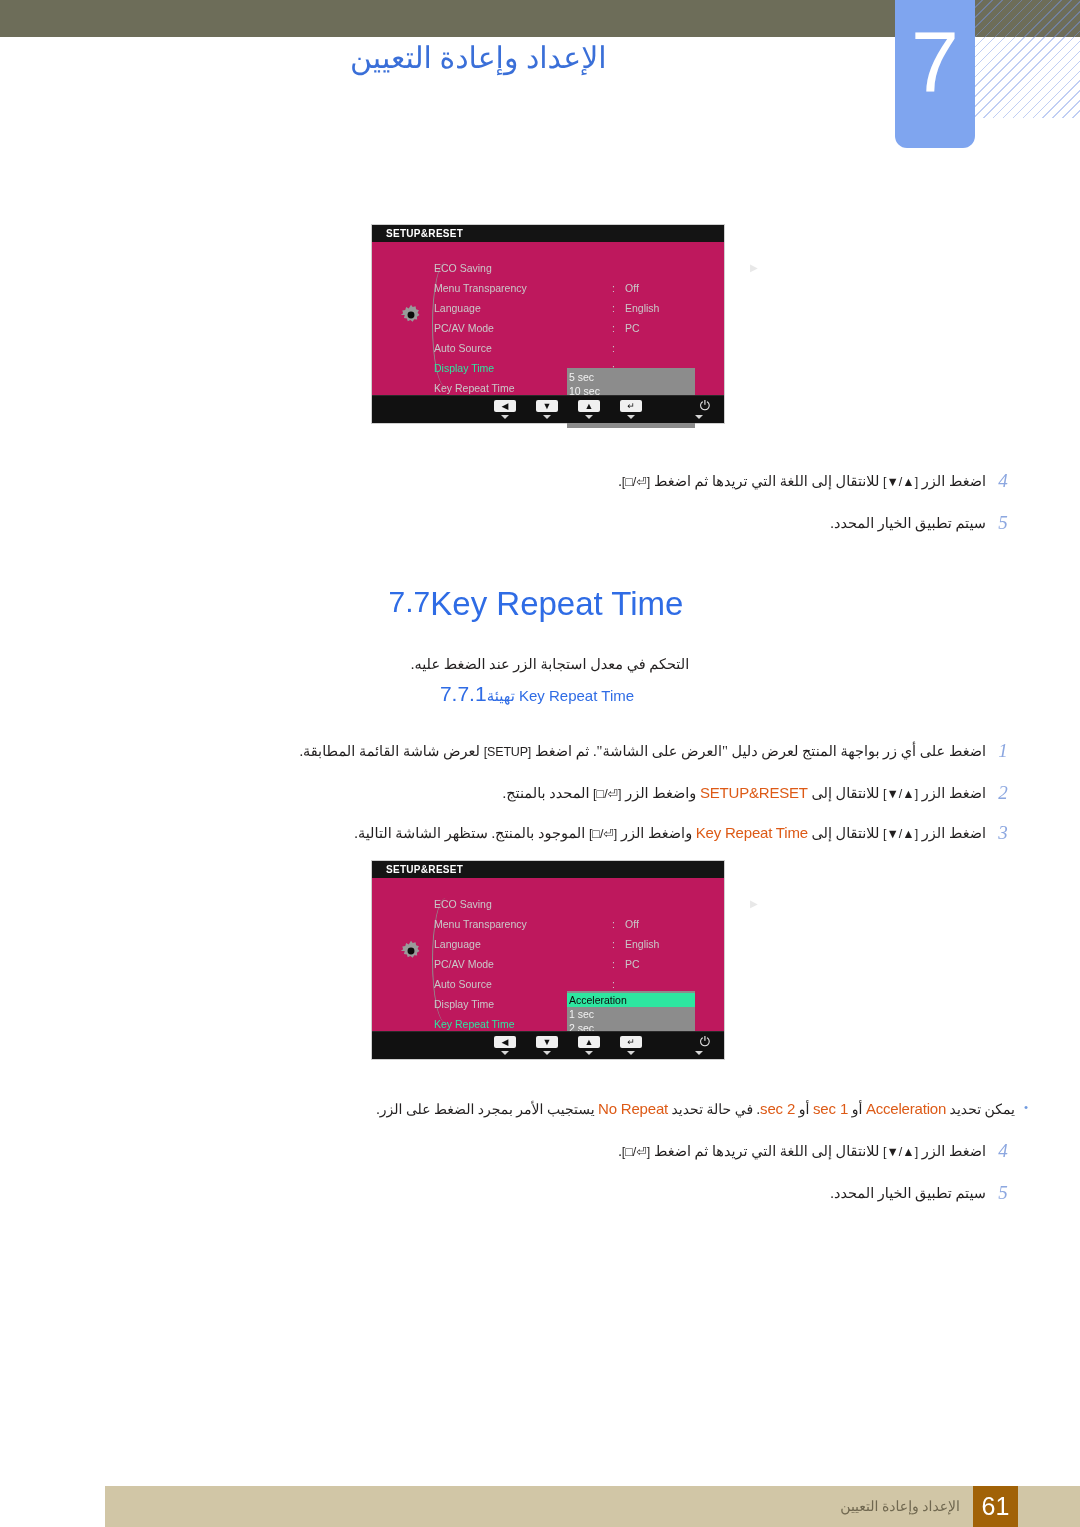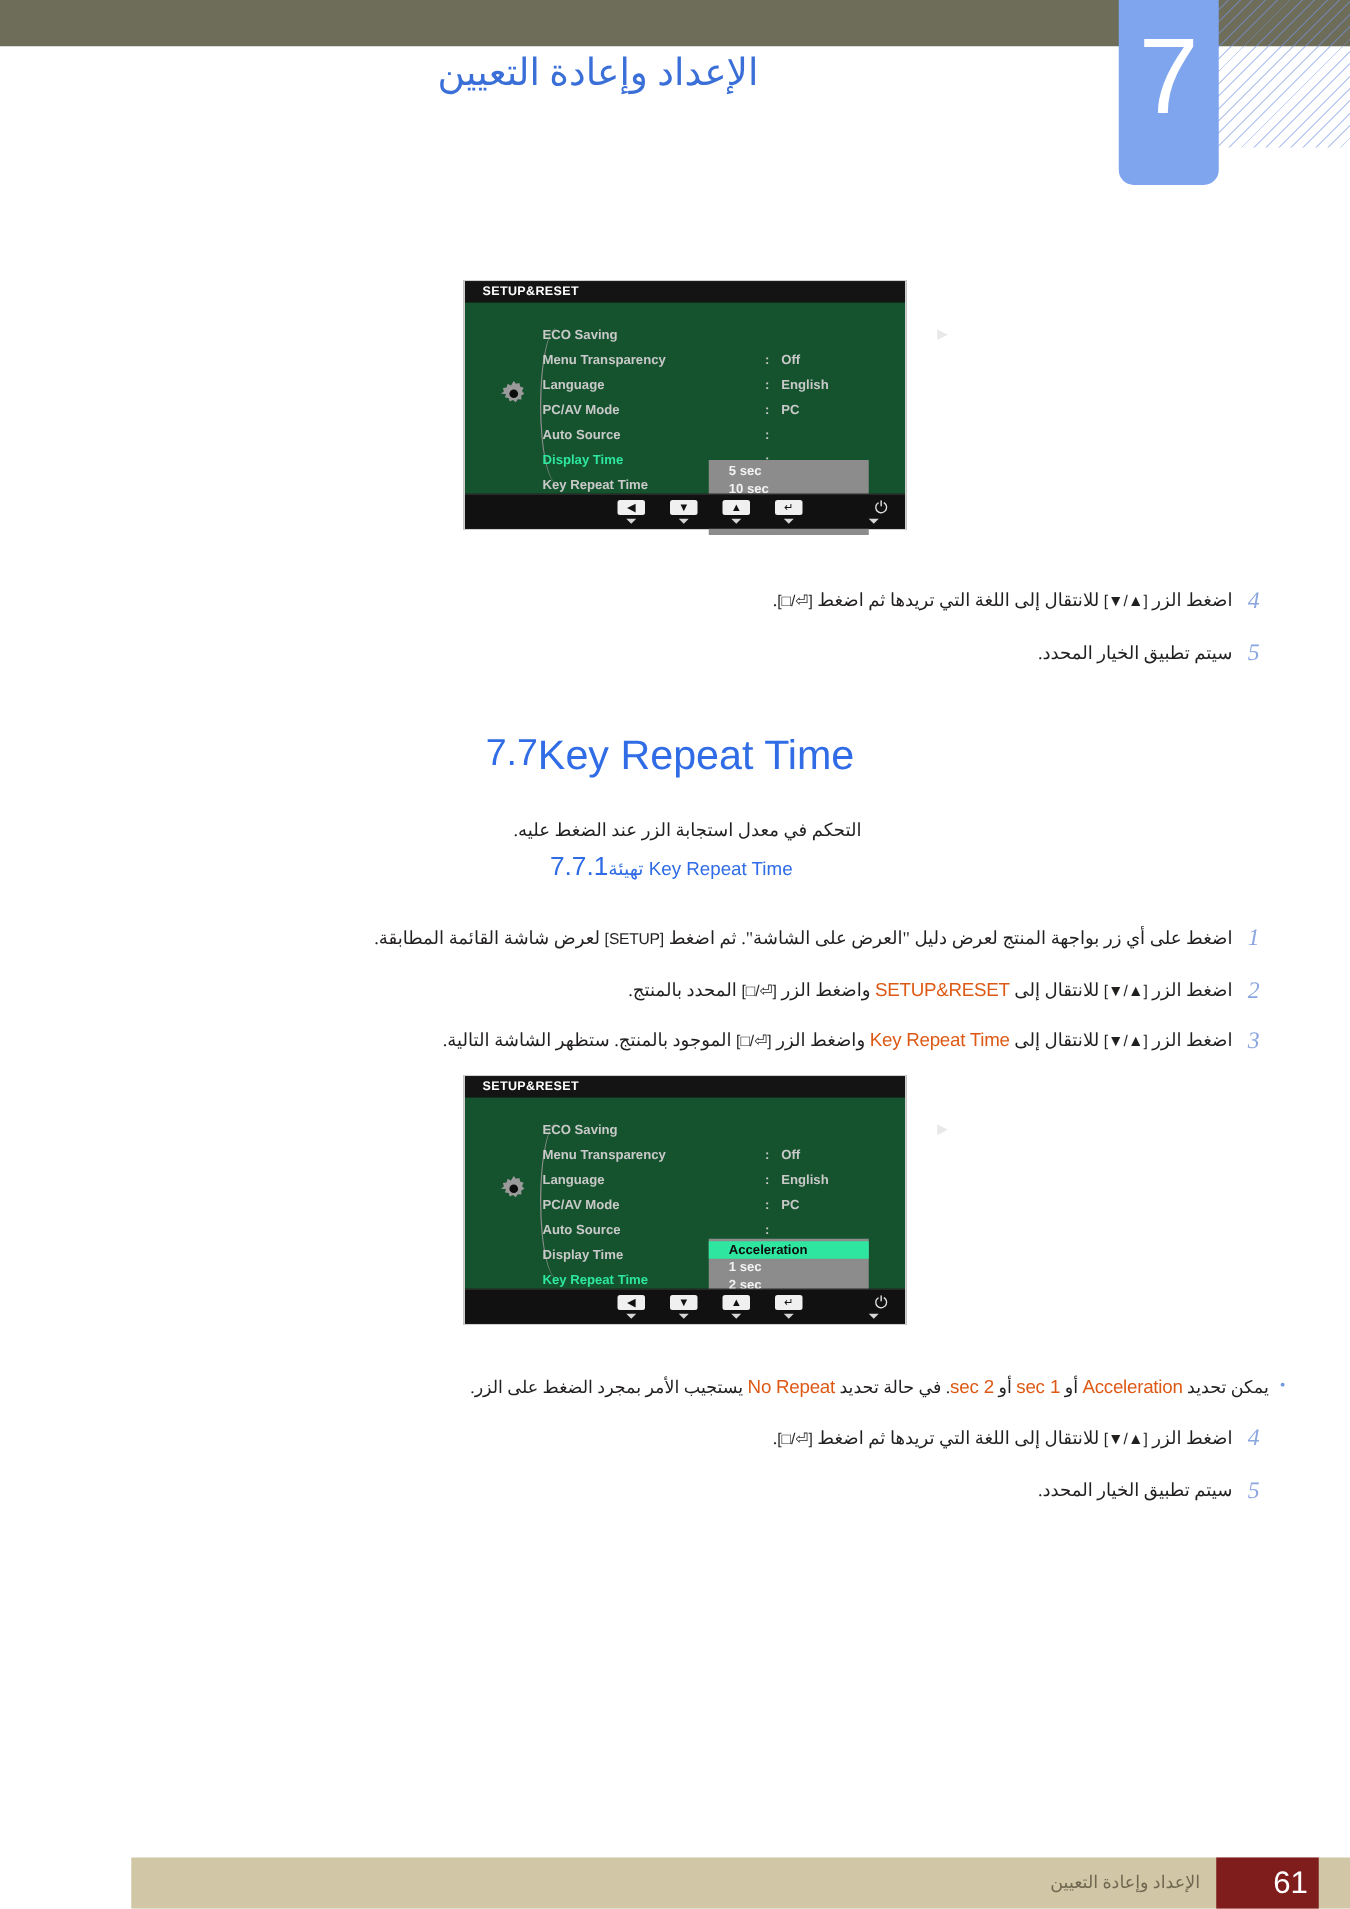--- a/index.html
+++ b/index.html
@@ -43,21 +43,21 @@
     box-sizing:border-box;
   }
   .osd1{left:371px;top:224px;}
   .osd2{left:371px;top:860px;}
   .osd-title{
     position:absolute;left:0;top:0;width:100%;height:17px;
     background:#141414;color:#ffffff;font-size:10px;font-weight:bold;
     line-height:17px;padding-left:14px;box-sizing:border-box;
     letter-spacing:.3px;
   }
-  .osd-body{position:absolute;left:0;top:17px;width:100%;height:155px;background:#14532d;font-weight:bold;}
+  .osd-body{position:absolute;left:0;top:17px;width:100%;height:155px;background:#be185d;}
   .osd-gear{
     position:absolute;left:26px;top:60px;width:26px;height:26px;
   }
   .osd-gear svg{width:26px;height:26px;display:block;}
   .osd-arc{
     position:absolute;left:60px;top:20px;width:22px;height:125px;
     border-left:1px solid #8f8f8f;border-radius:60% 0 0 60%/50% 0 0 50%;
     border-top:none;border-bottom:none;border-right:none;
   }
   .osd-rows{position:absolute;left:58px;top:16px;width:290px;}
@@ -65,21 +65,21 @@
   .osd-row .lbl{position:absolute;left:4px;}
   .osd-row .colon{position:absolute;left:182px;}
   .osd-row .val{position:absolute;left:195px;}
   .osd-row.hl .lbl{color:#2ee6a0;}
   .osd-row .chev{position:absolute;left:320px;color:#e8e8e8;font-size:10px;}
 
   .osd-popup{
     position:absolute;width:128px;background:#8c8c8c;
     font-size:10.5px;color:#f2f2f2;padding:2px 0;
   }
-  .osd-popup .opt{height:14px;line-height:14px;padding-left:16px;}
+  .osd-popup .opt{height:14px;line-height:14px;padding-left:2px;}
   .osd-popup .opt.sel{background:#2ee6a0;color:#0d0d0d;}
   .pop1{left:195px;top:126px;}
   .pop2{left:195px;top:113px;}
 
   .osd-downarrow{
     position:absolute;left:128px;top:168px;width:0;height:0;
     border-left:6px solid transparent;border-right:6px solid transparent;
     border-top:6px solid #37b89a;
   }
   .osd-bar{
@@ -148,23 +148,23 @@
     vertical-align:2px;
   }
 
   
   .footer-bar{
     position:absolute;left:105px;top:1486px;width:975px;height:41px;
     background:#d1c6a6;
   }
   .footer-page{
     position:absolute;left:973px;top:1486px;width:45px;height:41px;
-    background:#7f1d1d;color:#ffffff;
+    background:#a16207;color:#ffffff;
     font-family:"Liberation Sans",sans-serif;font-size:25px;
-    line-height:41px;text-align:center;padding-left:37px;
+    line-height:41px;text-align:center;
   }
   .footer-text{
     position:absolute;left:640px;top:1486px;width:320px;height:41px;
     line-height:41px;text-align:right;direction:rtl;color:#706850;font-size:14px;
     padding-left:14px;box-sizing:border-box;
   }
 </style>
 </head>
 <body>
 

